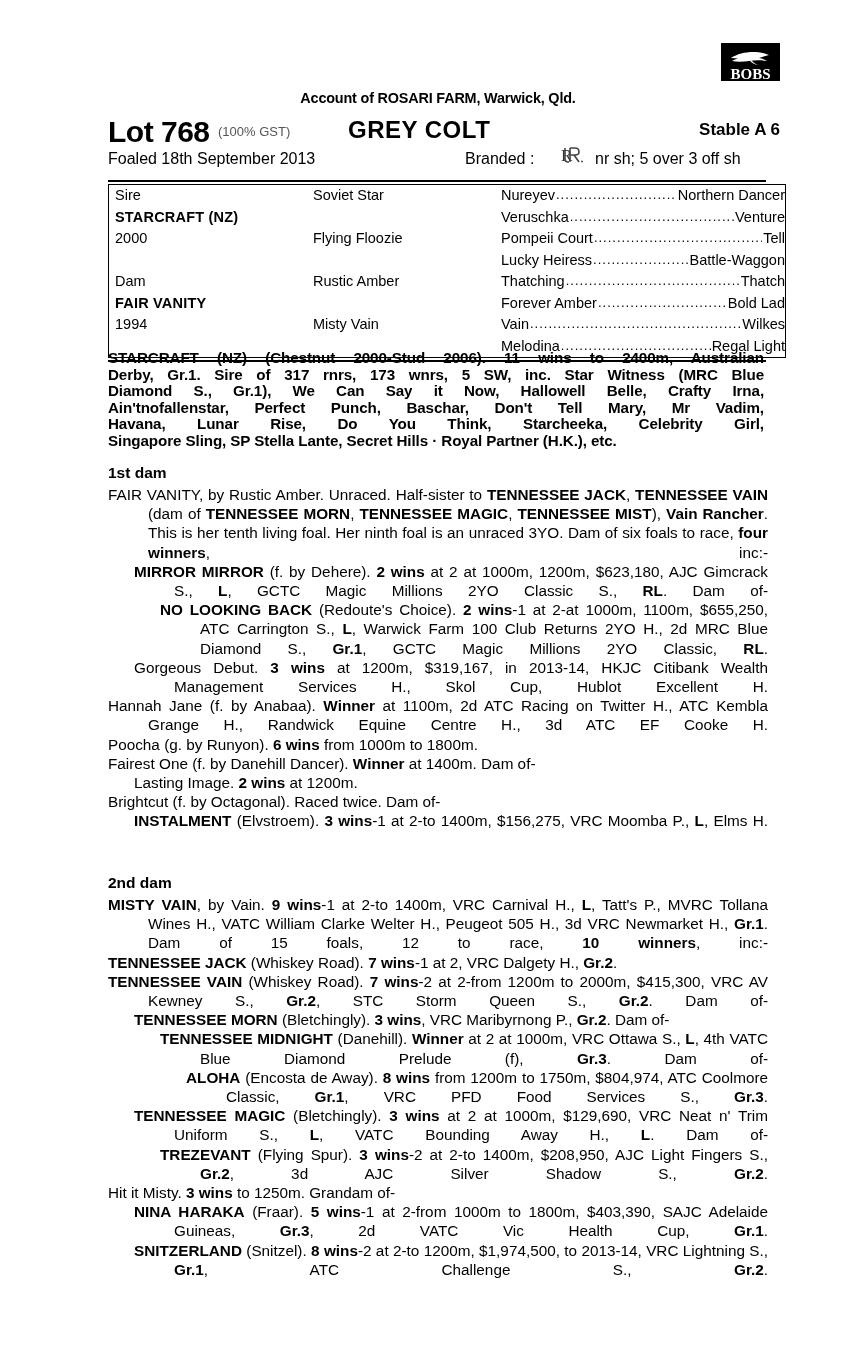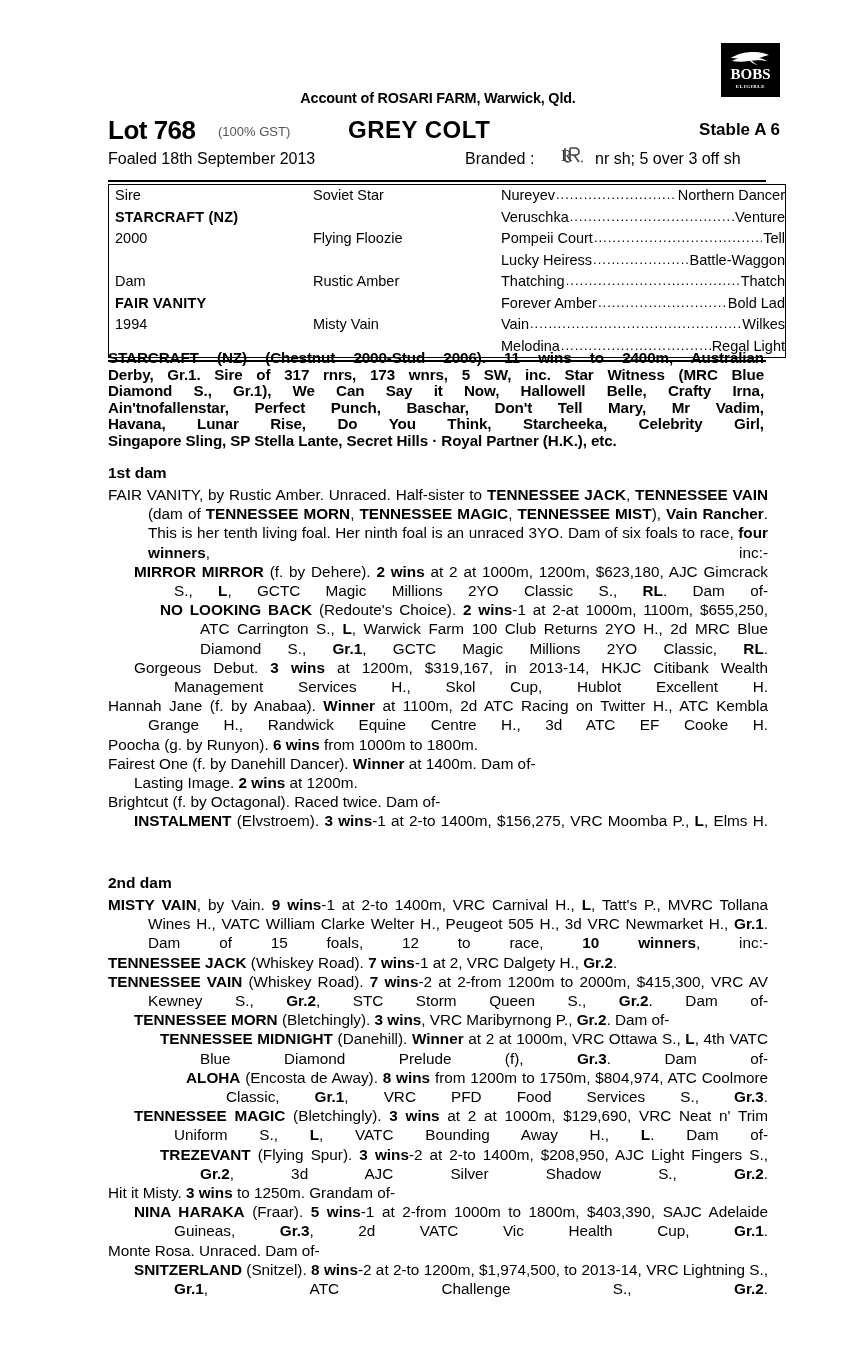--- a/index.html
+++ b/index.html
@@ -22,21 +22,21 @@
     height: 1356px;
     background: #fff;
   }
 
   
   .logo {
     position: absolute;
     left: 721px;
     top: 43px;
     width: 59px;
-    height: 54px;
+    height: 38px;
     background: #000;
     color: #fff;
     text-align: center;
     overflow: hidden;
   }
   .logo-bird {
     display: block;
     margin: 6px auto 0 auto;
     width: 44px;
     height: 17px;
@@ -76,21 +76,21 @@
   .lotrow {
     position: absolute;
     left: 108px;
     top: 115px;
     width: 672px;
     height: 30px;
   }
   .lot-no {
     position: absolute;
     left: 0; top: 0;
-    font-size: 26px;
+    font-size: 30px;
     font-weight: bold;
     letter-spacing: -0.5px;
   }
   .lot-gst {
     position: absolute;
     left: 110px;
     top: 9px;
     font-size: 13px;
     color: #555;
   }
@@ -418,18 +418,17 @@
         <div class="pline ind0 hang1 jfull"><b>MISTY VAIN</b><span>, by Vain. </span><b>9 wins</b><span>-1 at 2-to 1400m, VRC Carnival H., </span><b>L</b><span>, Tatt's P., MVRC Tollana Wines H., VATC William Clarke Welter H., Peugeot 505 H., 3d VRC Newmarket H., </span><b>Gr.1</b><span>. Dam of 15 foals, 12 to race, </span><b>10 winners</b><span>, inc:-</span></div>
         <div class="pline ind0 hang1 jleft"><b>TENNESSEE JACK</b><span> (Whiskey Road). </span><b>7 wins</b><span>-1 at 2, VRC Dalgety H., </span><b>Gr.2</b><span>.</span></div>
         <div class="pline ind0 hang1 jfull"><b>TENNESSEE VAIN</b><span> (Whiskey Road). </span><b>7 wins</b><span>-2 at 2-from 1200m to 2000m, $415,300, VRC AV Kewney S., </span><b>Gr.2</b><span>, STC Storm Queen S., </span><b>Gr.2</b><span>. Dam of-</span></div>
         <div class="pline ind1 hang1 jleft"><b>TENNESSEE MORN</b><span> (Bletchingly). </span><b>3 wins</b><span>, VRC Maribyrnong P., </span><b>Gr.2</b><span>. Dam of-</span></div>
         <div class="pline ind2 hang1 jfull"><b>TENNESSEE MIDNIGHT</b><span> (Danehill). </span><b>Winner</b><span> at 2 at 1000m, VRC Ottawa S., </span><b>L</b><span>, 4th VATC Blue Diamond Prelude (f), </span><b>Gr.3</b><span>. Dam of-</span></div>
         <div class="pline ind3 hang1 jfull"><b>ALOHA</b><span> (Encosta de Away). </span><b>8 wins</b><span> from 1200m to 1750m, $804,974, ATC Coolmore Classic, </span><b>Gr.1</b><span>, VRC PFD Food Services S., </span><b>Gr.3</b><span>.</span></div>
         <div class="pline ind1 hang1 jfull"><b>TENNESSEE MAGIC</b><span> (Bletchingly). </span><b>3 wins</b><span> at 2 at 1000m, $129,690, VRC Neat n' Trim Uniform S., </span><b>L</b><span>, VATC Bounding Away H., </span><b>L</b><span>. Dam of-</span></div>
         <div class="pline ind2 hang1 jfull"><b>TREZEVANT</b><span> (Flying Spur). </span><b>3 wins</b><span>-2 at 2-to 1400m, $208,950, AJC Light Fingers S., </span><b>Gr.2</b><span>, 3d AJC Silver Shadow S., </span><b>Gr.2</b><span>.</span></div>
         <div class="pline ind0 hang1 jleft"><span>Hit it Misty. </span><b>3 wins</b><span> to 1250m. Grandam of-</span></div>
         <div class="pline ind1 hang1 jfull"><b>NINA HARAKA</b><span> (Fraar). </span><b>5 wins</b><span>-1 at 2-from 1000m to 1800m, $403,390, SAJC Adelaide Guineas, </span><b>Gr.3</b><span>, 2d VATC Vic Health Cup, </span><b>Gr.1</b><span>.</span></div>
-        <div class="pline ind0 hang1 jleft"><span>Monte Rosa. Unraced. Dam of-</span></div>
         <div class="pline ind1 hang1 jfull"><b>SNITZERLAND</b><span> (Snitzel). </span><b>8 wins</b><span>-2 at 2-to 1200m, $1,974,500, to 2013-14, VRC Lightning S., </span><b>Gr.1</b><span>, ATC Challenge S., </span><b>Gr.2</b><span>.</span></div>
       </div>
   </div>
 
 </div>
 
 </body></html>

